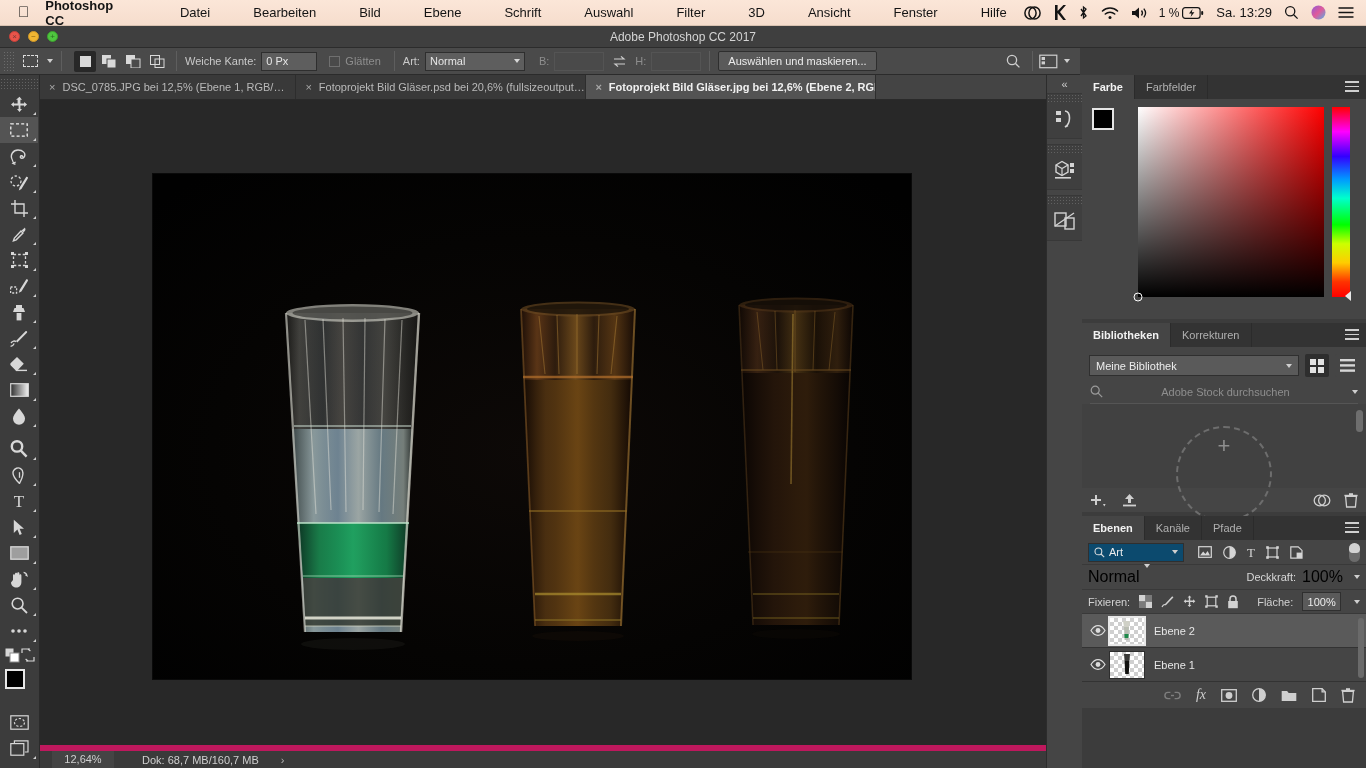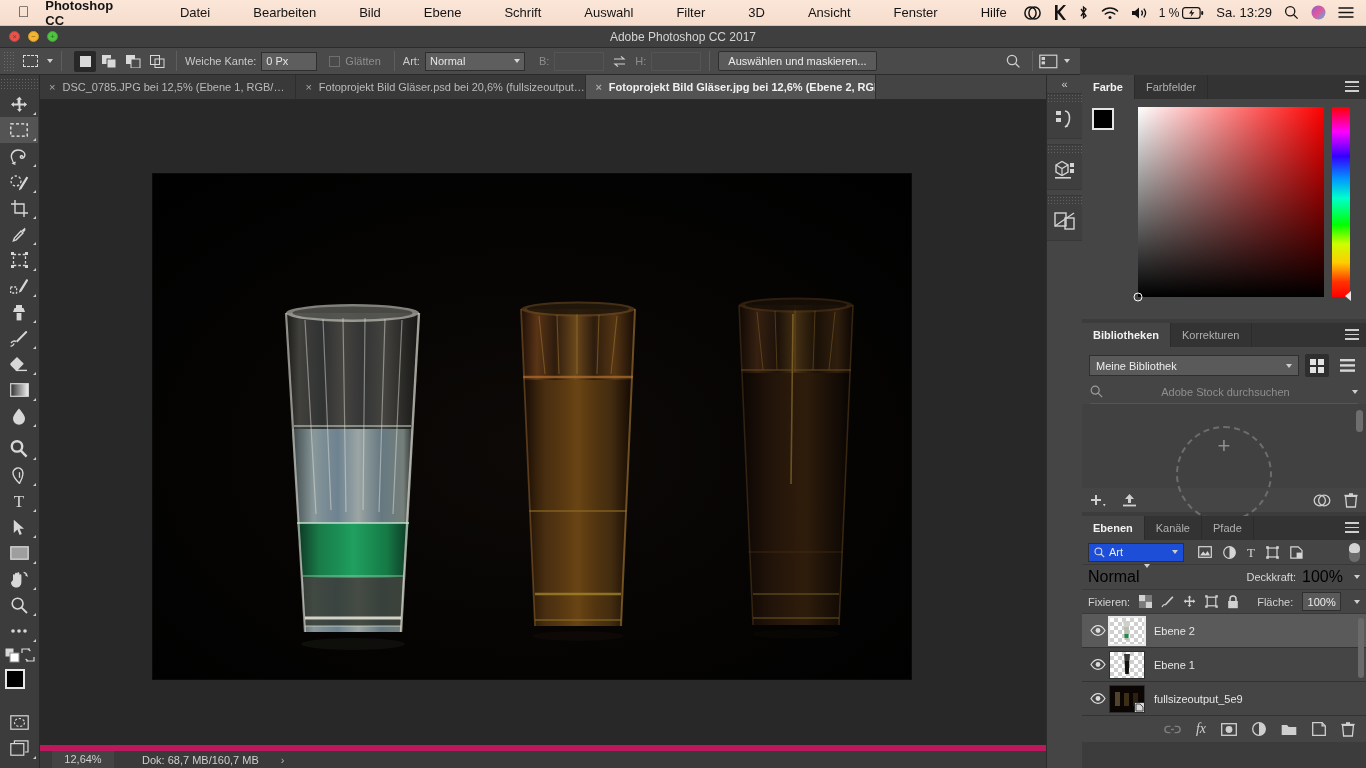--- a/index.html
+++ b/index.html
@@ -226,21 +226,21 @@
   .libplus { position: absolute; left: 50%; top: 50%; transform: translate(-50%,-50%);
              font-size: 22px; color: #8e8e8e; }
   .libscroll { position: absolute; right: 3px; top: 6px; width: 7px; height: 22px;
                background: #6e6e6e; border-radius: 4px; }
   .libfoot { height: 24px; background: #454545; display: flex; align-items: center;
              padding: 0 8px; color: #cfcfcf; font-size: 13px; }
 
   
   .lrow { display: flex; align-items: center; height: 25px; background: #454545;
           border-bottom: 1px solid #393939; padding: 0 6px; font-size: 11px; color: #e2e2e2; }
-  .lrow .sel { background: #1d4ed8; border: 1px solid #2f2f2f; height: 19px;
+  .lrow .sel { background: #0c4a6e; border: 1px solid #2f2f2f; height: 19px;
                display: flex; align-items: center; justify-content: space-between;
                padding: 0 5px; font-size: 11px; color: #ededed; }
   .filtericons { display: flex; gap: 11px; margin-left: 14px; color: #d5d5d5; align-items: center; }
   .pill { width: 11px; height: 19px; border-radius: 6px; background: #6b6b6b; margin-left: auto; position: relative;}
   .pill:after { content:''; position:absolute; left:0; top:0; width:11px; height:10px;
                 background:#d3d3d3; border-radius:6px 6px 4px 4px; }
   .blendrow { display: flex; align-items: center; height: 25px; padding: 0 6px; gap: 6px;
               background: #454545; border-bottom: 1px solid #393939; }
   .lockrow { display: flex; align-items: center; height: 24px; padding: 0 6px; gap: 9px;
              background: #454545; border-bottom: 1px solid #393939;
@@ -1116,43 +1116,20 @@
               </svg>
           </span>
           <span class="thumb">
             <svg width="34" height="26" viewBox="0 0 34 26" style="position:absolute;left:0;top:0">
               <path d="M14 2 h6 l-0.6 7 h-4.8 Z" fill="#3a3a38"></path>
                 <path d="M14.6 9 h4.8 l-0.6 13 h-3.6 Z" fill="#121210"></path>
               </svg>
           </span>
           <span>Ebene 1</span>
         </div>
-        <div class="layer">
-          <span class="eye">
-            <svg width="16" height="11" viewBox="0 0 16 11">
-                <path d="M8 0.6 C12 0.6 15 5.5 15 5.5 S12 10.4 8 10.4 S1 5.5 1 5.5 S4 0.6 8 0.6 Z" fill="none" stroke="#dcdcdc" stroke-width="1.2"></path>
-              <circle cx="8" cy="5.5" r="2.4" fill="#dcdcdc"></circle>
-              </svg>
-          </span>
-          <span class="thumb photo-th">
-            <svg width="34" height="26" viewBox="0 0 34 26" style="position:absolute;left:0;top:0">
-              <rect width="34" height="26" fill="#0b0604"></rect>
-              <rect x="5" y="6" width="5" height="14" fill="#6a5a3a" opacity="0.75"></rect>
-              <rect x="14" y="7" width="5" height="13" fill="#4a3a1c" opacity="0.8"></rect>
-              <rect x="23" y="7" width="5" height="13" fill="#3a2a12" opacity="0.75"></rect>
-              </svg>
-            <span class="so">
-              <svg width="9" height="9" viewBox="0 0 9 9" style="display:block">
-                  <rect width="9" height="9" fill="#d7d7d7"></rect>
-                <path d="M1 1 h4 l3 3 v4 H1 Z" fill="none" stroke="#3a3a3a" stroke-width="0.9"></path>
-                </svg>
-            </span>
-          </span>
-          <span>fullsizeoutput_5e9</span>
-        </div>
         <span class="layerscroll" style="top:4px;height:60px;"></span>
       </div>
 
       <div class="layerfoot">
         <span class="dis">
           <svg width="17" height="11" viewBox="0 0 17 11">
               <g fill="none" stroke="#7e7e7e" stroke-width="1.4">
             <path d="M7 5.5 H10"></path>
                 <path d="M6.4 2.4 H4 a3.1 3.1 0 0 0 0 6.2 h2.4"></path>
                 <path d="M10.6 2.4 H13 a3.1 3.1 0 0 1 0 6.2 h-2.4"></path>

